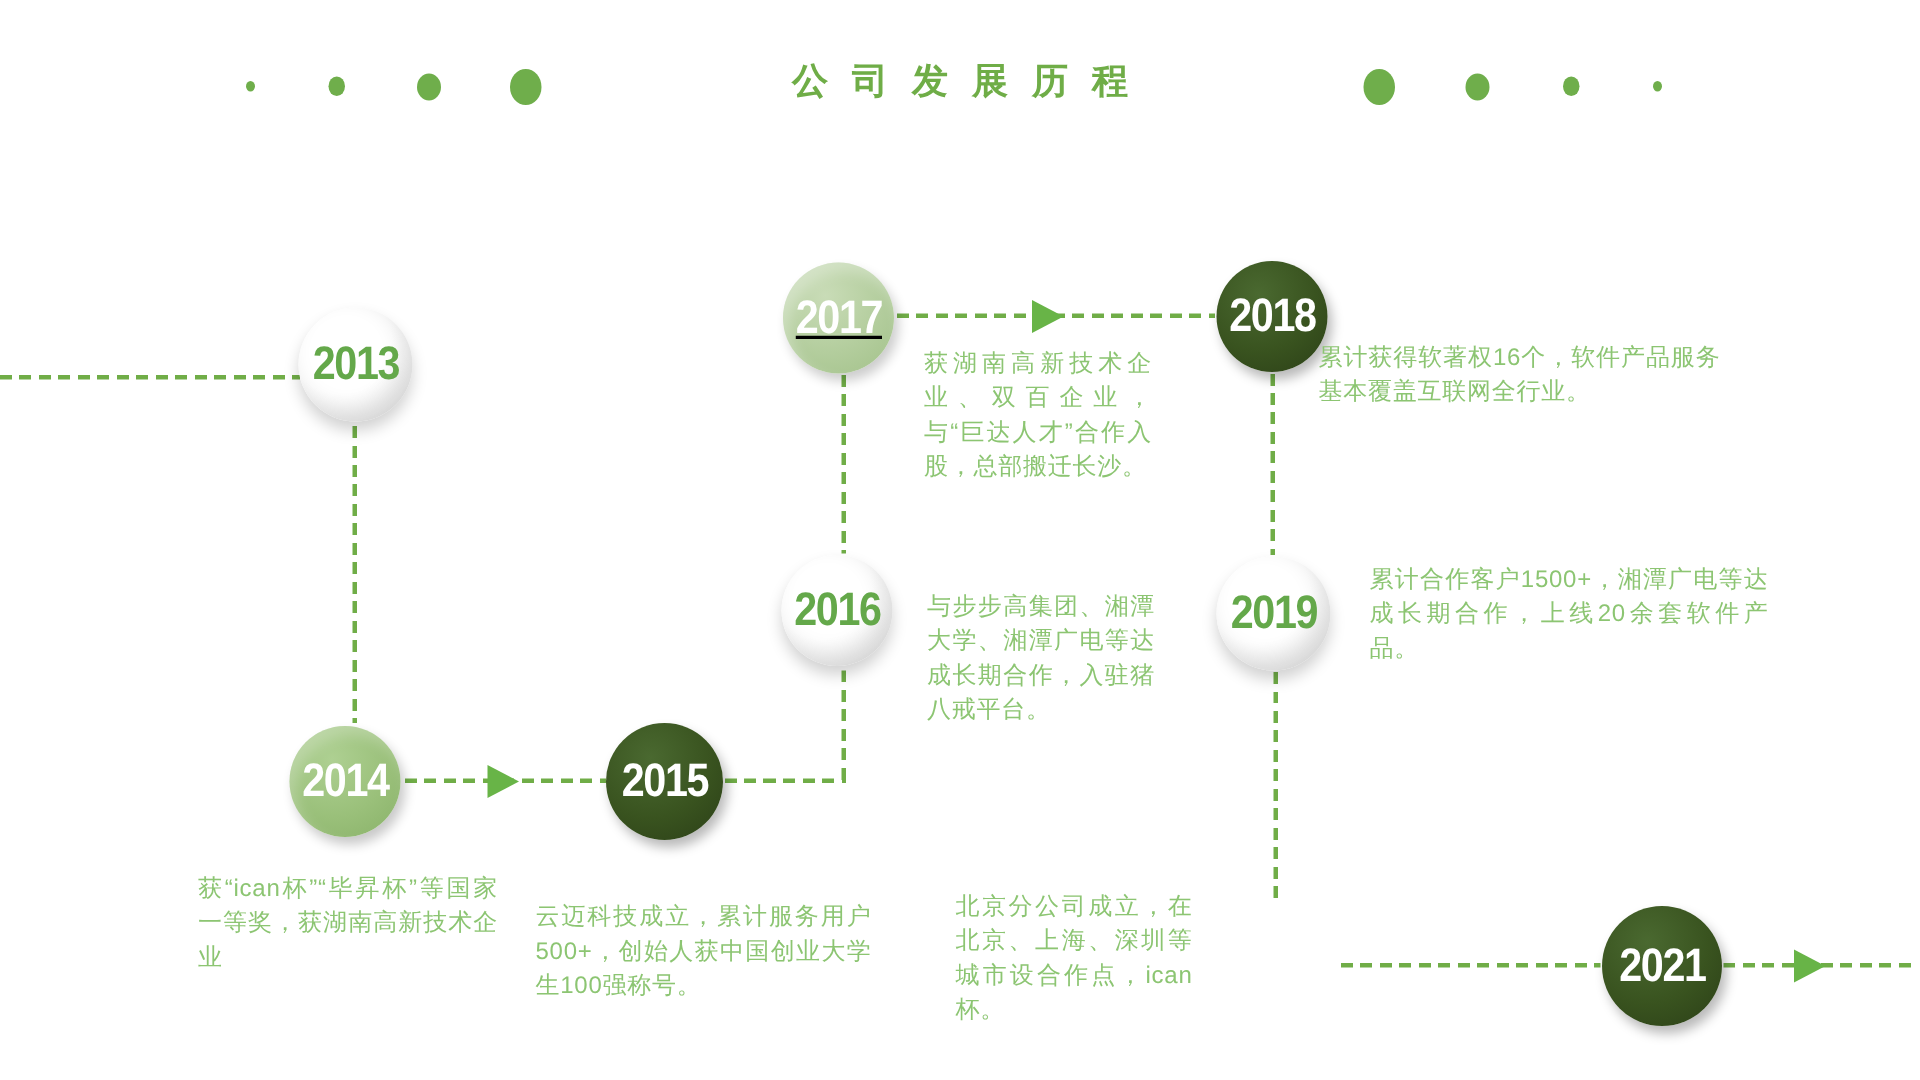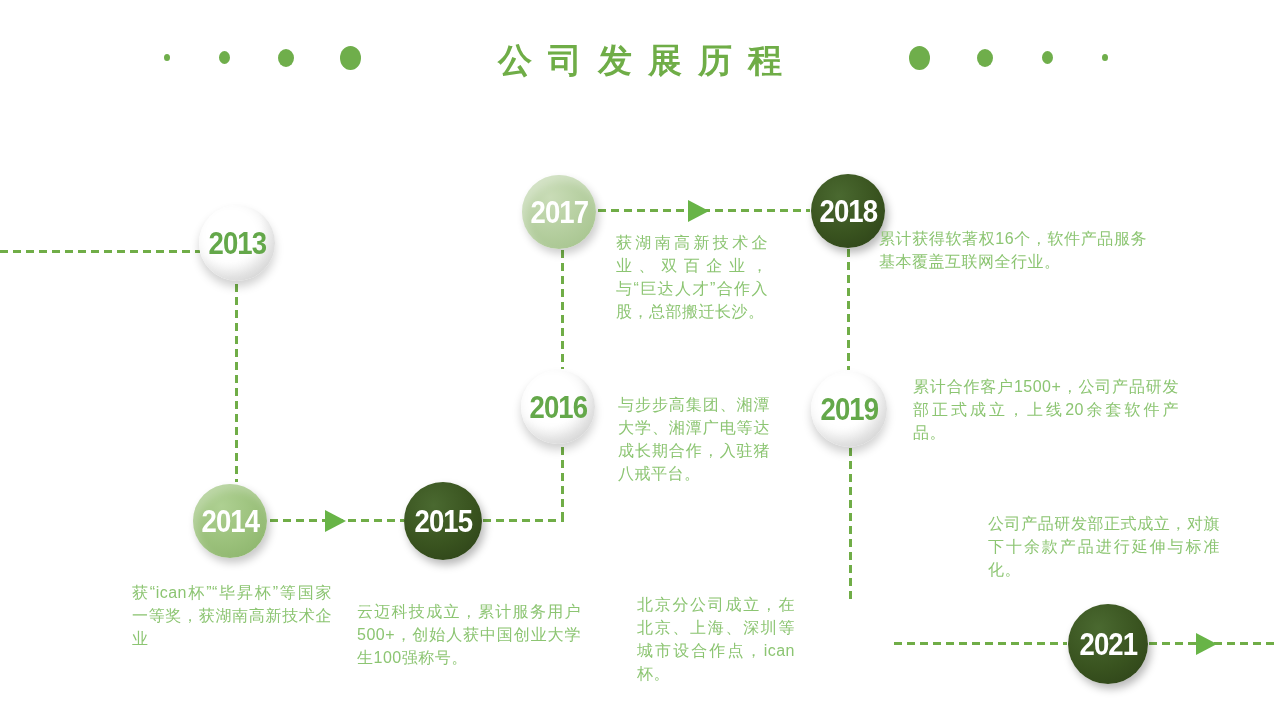--- a/index.html
+++ b/index.html
@@ -3,21 +3,21 @@
 <meta charset="utf-8">
 <style>
   html,body{margin:0;padding:0;background:#fff;}
   #stage{
     position:relative;width:1280px;height:720px;overflow:hidden;background:#ffffff;
     font-family:"Liberation Sans","DejaVu Sans",sans-serif;
   }
   
   .page-title{
     position:absolute;left:0;right:0;top:38px;text-align:center;
-    font-size:34px;font-weight:bold;color:#6fad47;letter-spacing:16px;text-indent:16px;
+    font-size:24px;font-weight:bold;color:#6fad47;letter-spacing:16px;text-indent:16px;
   }
   .dot{position:absolute;border-radius:50%;background:#6fae4b;}
   
   .dash-h{position:absolute;height:3px;
     background:repeating-linear-gradient(90deg,#70ad47 0,#70ad47 8px,transparent 8px,transparent 13px);}
   .dash-v{position:absolute;width:3px;
     background:repeating-linear-gradient(180deg,#70ad47 0,#70ad47 8px,transparent 8px,transparent 13px);}
   .arrow-right{position:absolute;width:0;height:0;
     border-top:11px solid transparent;border-bottom:11px solid transparent;
     border-left:21px solid #68b447;}
@@ -35,20 +35,21 @@
     box-shadow:0 6px 10px rgba(0,0,0,.18), inset -6px -8px 14px rgba(0,0,0,.10);
   }
   .node.white .year{color:#64a84a;}
   .node.medium{
     background:radial-gradient(circle at 38% 30%,#aed092 0%,#9ac07a 55%,#88b168 100%);
     box-shadow:3px 5px 8px rgba(0,0,0,.22), inset 4px 6px 9px rgba(255,255,255,.28);
   }
   .node.light{
     background:radial-gradient(circle at 38% 30%,#c9dcb7 0%,#b3cd9d 55%,#a2c189 100%);
     box-shadow:3px 5px 8px rgba(0,0,0,.20), inset 4px 6px 9px rgba(255,255,255,.35);
+    text-decoration:underline;
   }
   .node.dark{
     background:radial-gradient(circle at 38% 30%,#4a6930 0%,#39531f 55%,#2b3f17 100%);
     box-shadow:3px 5px 8px rgba(0,0,0,.28);
   }
   .node.medium .year,.node.light .year,.node.dark .year{color:#ffffff;}
   
   .desc{
     position:absolute;color:#8cc572;font-size:16px;line-height:23px;
     letter-spacing:.5px;text-align:justify;text-justify:inter-ideograph;
@@ -108,17 +109,16 @@
     </div>
   <div class="node dark" style="left:1068px;top:604px;width:80px;height:80px">
     <span class="year">2021</span>
     </div>
 
   <div class="desc" style="left:132px;top:581px;width:200px">获“ican杯”“毕昇杯”等国家一等奖，获湖南高新技术企业</div>
   <div class="desc" style="left:357px;top:600px;width:224px">云迈科技成立，累计服务用户500+，创始人获中国创业大学生100强称号。</div>
   <div class="desc" style="left:616px;top:231px;width:152px">获湖南高新技术企业、双百企业，与“巨达人才”合作入股，总部搬迁长沙。</div>
   <div class="desc" style="left:618px;top:393px;width:152px">与步步高集团、湘潭大学、湘潭广电等达成长期合作，入驻猪八戒平台。</div>
   <div class="desc" style="left:879px;top:227px;width:268px">累计获得软著权16个，软件产品服务基本覆盖互联网全行业。</div>
-  <div class="desc" style="left:913px;top:375px;width:266px">累计合作客户1500+，公司产品研发部正式成立，上线20余套软件产品。</div>
+  <div class="desc" style="left:913px;top:375px;width:266px">累计合作客户1500+，湘潭广电等达成长期合作，上线20余套软件产品。</div>
   <div class="desc" style="left:637px;top:593px;width:158px">北京分公司成立，在北京、上海、深圳等城市设合作点，ican杯。</div>
-  <div class="desc" style="left:988px;top:512px;width:232px">公司产品研发部正式成立，对旗下十余款产品进行延伸与标准化。</div>
 
 </div>
 
 </body></html>

